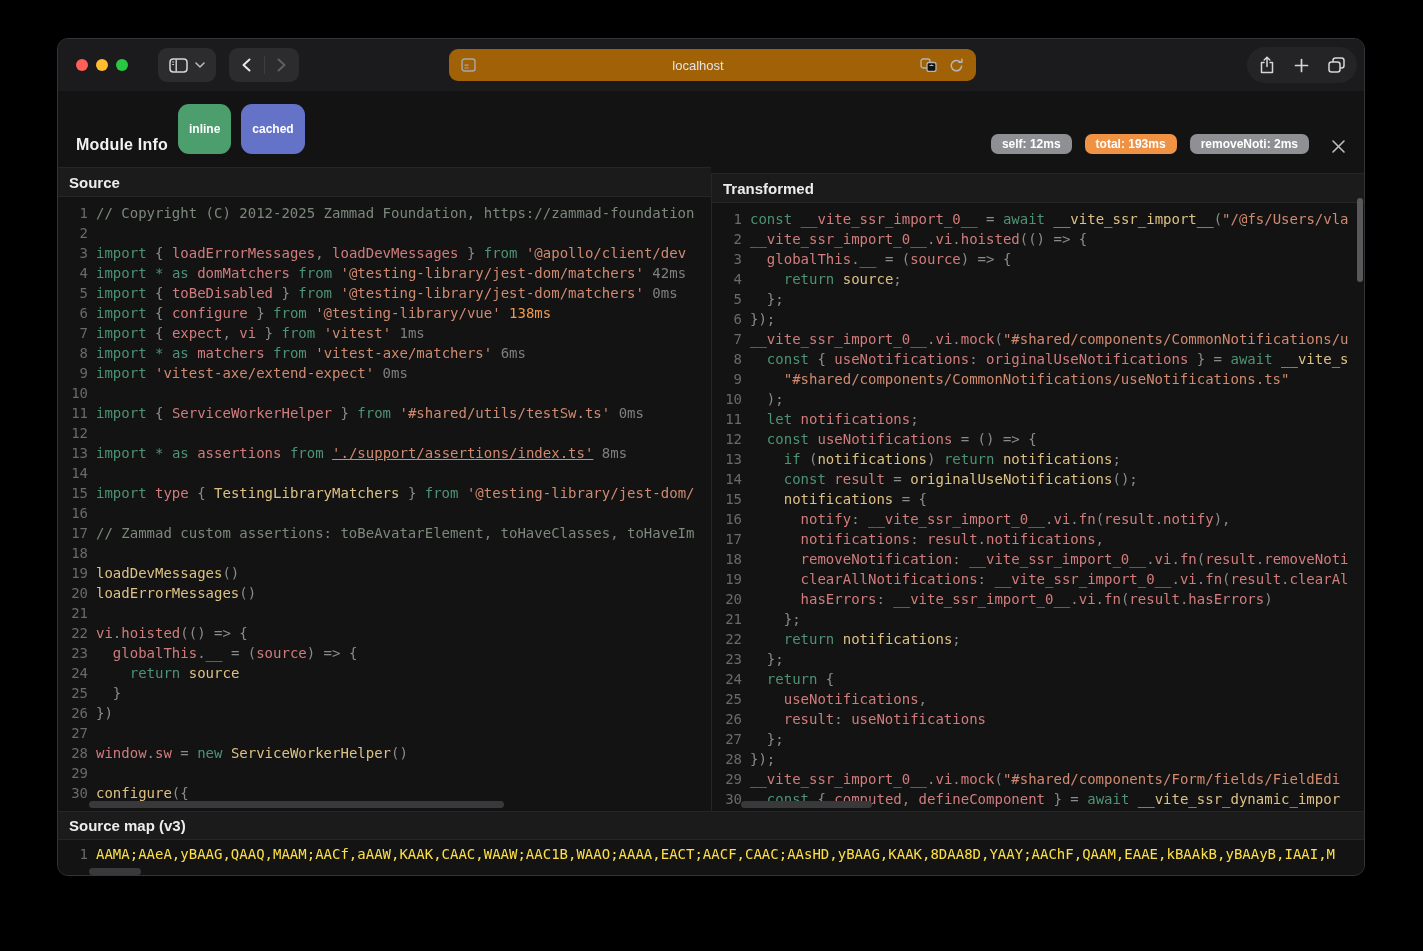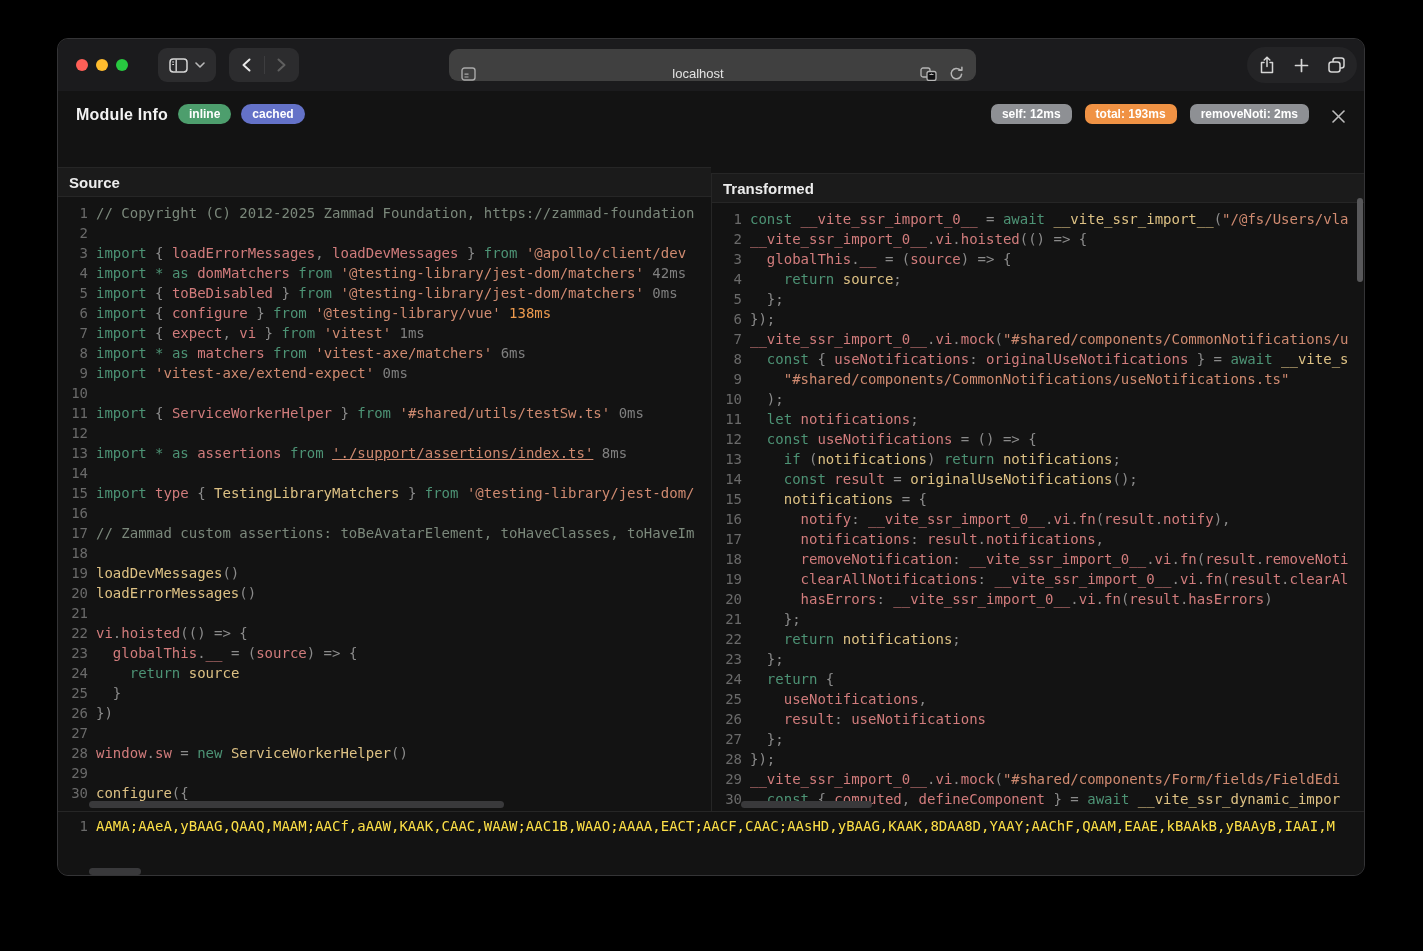--- a/index.html
+++ b/index.html
@@ -10,32 +10,32 @@
   
   .toolbar{position:relative;height:52px;background:#1b1b1d;}
   .traffic{position:absolute;left:18px;top:20px;display:flex;gap:8px;}
   .tl{width:12px;height:12px;border-radius:50%;display:inline-block;}
   .pill{position:absolute;top:9px;height:34px;background:#2c2c2e;border-radius:9px;
         display:flex;align-items:center;justify-content:center;}
   .sidebar-pill{left:100px;width:58px;gap:7px;}
   .nav-pill{left:171px;width:70px;gap:0;}
   .nav-half{width:34px;height:34px;display:flex;align-items:center;justify-content:center;}
   .nav-div{width:1px;height:18px;background:#3d3d3f;}
-  .urlbar{position:absolute;left:391px;top:10px;width:527px;height:32px;background:#404040;
-          border-radius:9px;display:flex;align-items:flex-end;}
+  .urlbar{position:absolute;left:391px;top:10px;width:527px;height:32px;background:#a16207;
+          border-radius:9px;display:flex;align-items:center;}
   .url-text{flex:1;text-align:center;color:#e3e3e3;font-size:13px;}
   .url-left{margin-left:12px;display:flex;align-items:center;}
   .url-right{margin-right:12px;display:flex;align-items:center;gap:12px;}
   .actions-pill{position:absolute;right:7px;top:8px;width:110px;height:36px;background:#242426;
           border-radius:18px;display:flex;align-items:center;justify-content:space-between;padding:0 12px;box-sizing:border-box;}
   
   .modheader{height:76px;background:#131313;box-sizing:border-box;padding:13px 18px 0 18px;}
   .mh-row1{display:flex;align-items:flex-end;}
   .mh-title{color:#f2f2f2;font-size:16px;font-weight:700;letter-spacing:.2px;}
-  .badge{margin-left:10px;color:#fff;font-size:12px;font-weight:700;padding:3px 11px;border-radius:11px;}
+  .badge{margin-left:10px;color:#fff;font-size:12px;font-weight:700;padding:18px 11px;border-radius:11px;}
   .mh-spacer{flex:1;}
   .tbadge{margin-left:13px;color:#fff;font-size:12px;font-weight:700;padding:3px 11px;border-radius:7px;}
   .closebtn{margin-left:22px;background:none;border:none;padding:0;cursor:pointer;line-height:0;}
   .mh-path{margin-top:8px;color:#9e9e9e;font-size:13px;font-family:"DejaVu Sans Mono",monospace;}
   
   .panels{position:relative;display:flex;height:644px;}
   .panel{width:654px;box-sizing:border-box;overflow:hidden;}
   .panel.rightp{border-left:1px solid #262626;margin-top:6px;}
   .panel-h{height:30px;background:#1b1b1b;border-top:1px solid #262626;border-bottom:1px solid #262626;
            box-sizing:border-box;display:flex;align-items:center;padding-left:11px;
@@ -250,20 +250,23 @@
             <div class="cl"><span class="ln">29</span><span class="ct"><span class="tok-r">__vite_ssr_import_0__</span><span class="tok-p">.</span><span class="tok-r">vi</span><span class="tok-p">.</span><span class="tok-r">mock</span><span class="tok-p">(</span><span class="tok-s">"#shared/components/Form/fields/FieldEdi</span></span></div>
             <div class="cl"><span class="ln">30</span><span class="ct"><span class="tok-w">  </span><span class="tok-k">const</span><span class="tok-p"> { </span><span class="tok-r">computed</span><span class="tok-p">, </span><span class="tok-r">defineComponent</span><span class="tok-p"> } = </span><span class="tok-k">await</span><span class="tok-w"> </span><span class="tok-y">__vite_ssr_dynamic_impor</span></span></div>
           </div>
       </section>
       <div class="hthumb src"></div>
       <div class="hthumb trn"></div>
       <div class="vthumb"></div>
     </div>
 
     <div class="smap">
+      <div class="smap-h">
+        <span>Source map (v3)</span>
+      </div>
       <div class="smap-line">
         <span class="ln">1</span>
         <span class="smap-text">AAMA;AAeA,yBAAG,QAAQ,MAAM;AACf,aAAW,KAAK,CAAC,WAAW;AAC1B,WAAO;AAAA,EACT;AACF,CAAC;AAsHD,yBAAG,KAAK,8DAA8D,YAAY;AAChF,QAAM,EAAE,kBAAkB,yBAAyB,IAAI,M</span>
       </div>
       <div class="hthumb sm"></div>
     </div>
 
   </div>
 </div>
 

